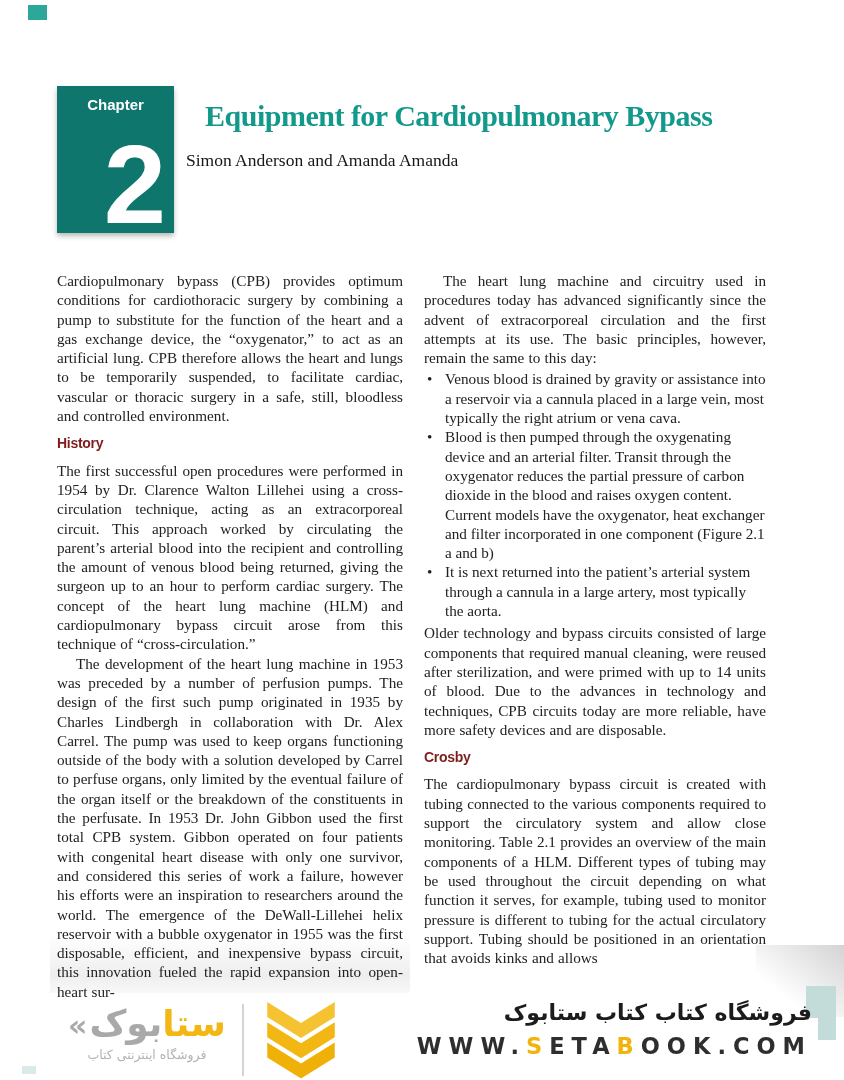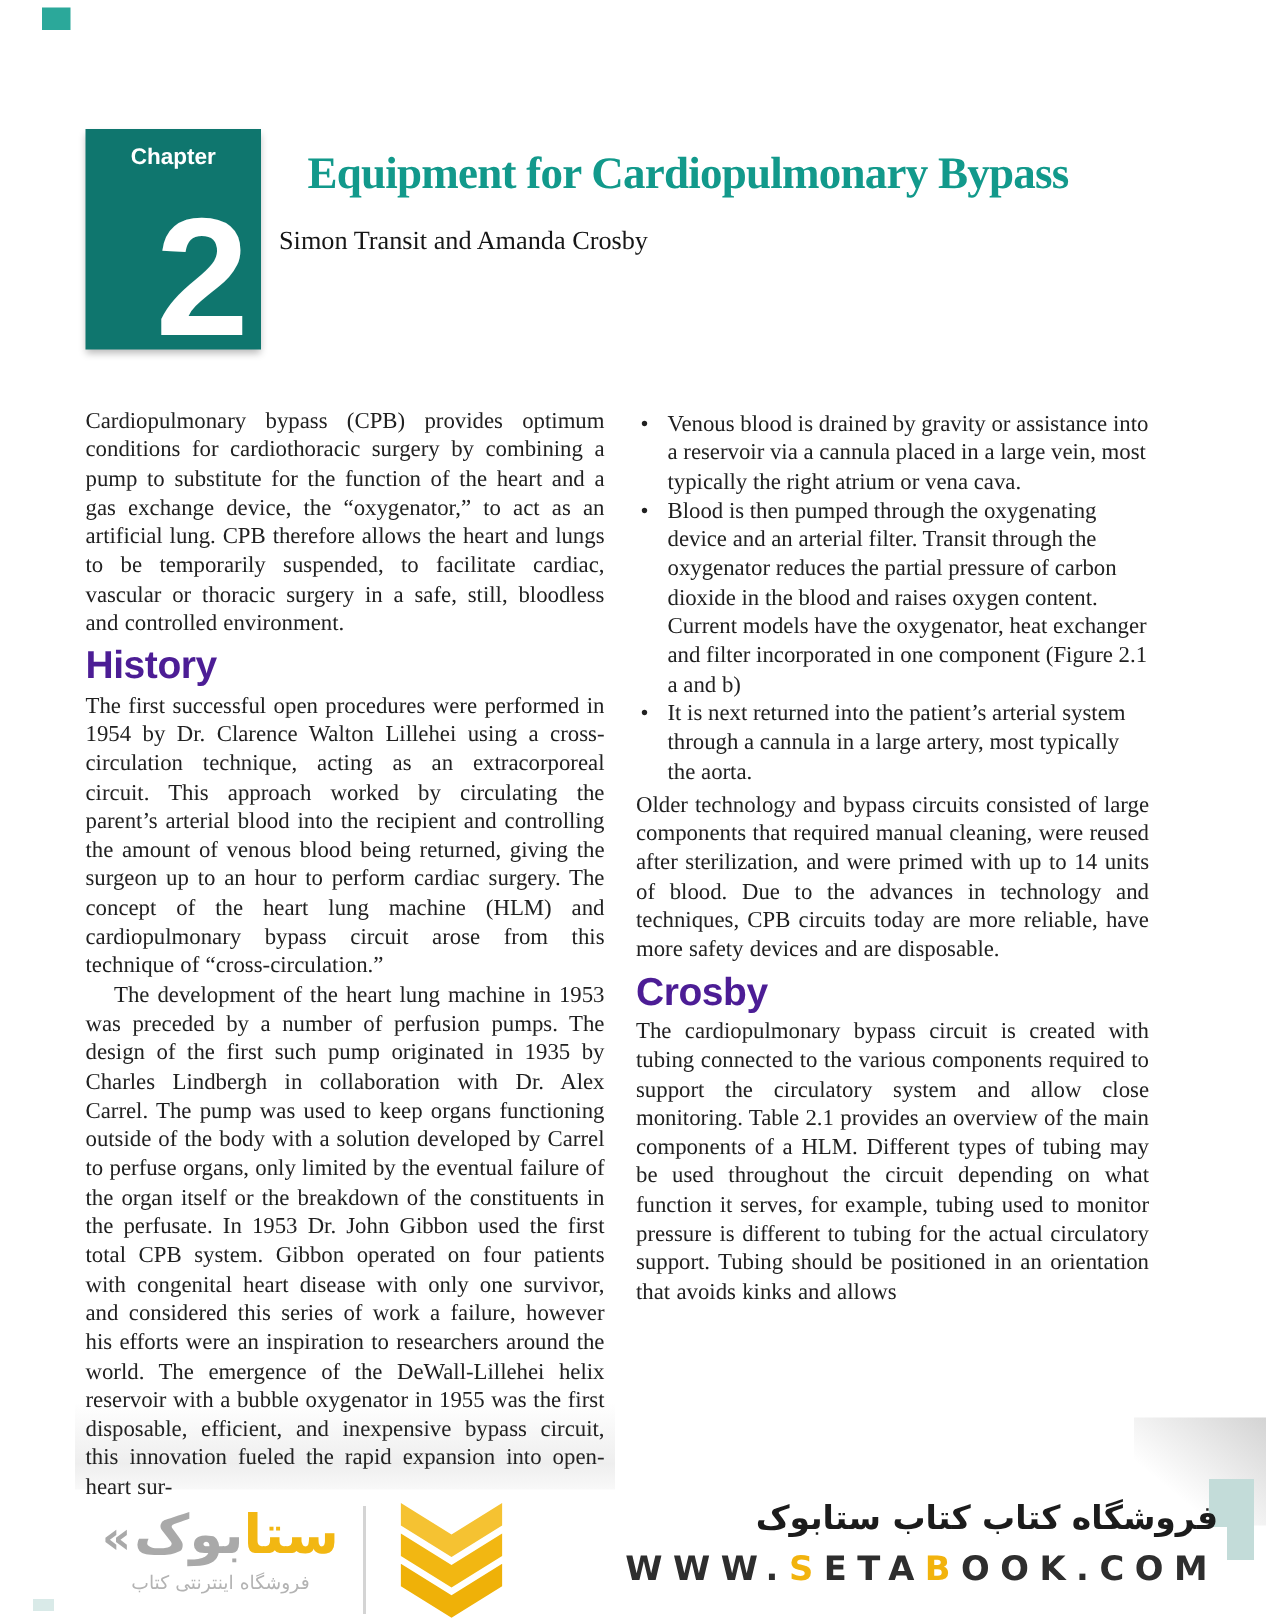--- a/index.html
+++ b/index.html
@@ -39,22 +39,22 @@
     position:absolute;left:186px;top:150px;font-size:17.5px;color:#161616;
   }
 
   
   .col{position:absolute;top:271px;font-size:15.2px;line-height:19.3px;}
   .col-left{left:57px;width:346px;}
   .col-right{left:424px;width:342px;}
   .col p{margin:0;text-align:justify;word-spacing:0.4px;}
   .col p.indent{text-indent:19px;}
   h2.section{
-    font-family:"Liberation Sans",sans-serif;font-weight:bold;font-size:26px;
-    color:#4c1d95;margin:9px 0 7px 0;letter-spacing:-0.3px;
+    font-family:"Liberation Sans",sans-serif;font-weight:bold;font-size:14px;
+    color:#7f1d1d;margin:9px 0 7px 0;letter-spacing:-0.3px;
   }
   ul.bullets{list-style:none;margin:2px 0 3px 0;padding:0;}
   ul.bullets li{
     position:relative;padding-left:21px;margin:0;text-align:left;line-height:19.3px;
   }
   ul.bullets li::before{
     content:"\2022";position:absolute;left:3px;top:0;color:#212121;
   }
 
   
@@ -83,30 +83,31 @@
 <div class="scan-shadow-right"></div>
 <div class="teal-block-a"></div>
 <div class="teal-block-b"></div>
 <div class="teal-dot-bl"></div>
 
 <div class="chapter-box">
   <div class="chapter-label">Chapter</div>
   <div class="chapter-number">2</div>
 </div>
 <div class="page-title">Equipment for Cardiopulmonary Bypass</div>
-<div class="authors">Simon Transit and Amanda Crosby</div>
+<div class="authors">Simon Anderson and Amanda Amanda</div>
 
 <div class="col col-left">
   <p>Cardiopulmonary bypass (CPB) provides optimum conditions for cardiothoracic surgery by combining a pump to substitute for the function of the heart and a gas exchange device, the “oxygenator,” to act as an artificial lung. CPB therefore allows the heart and lungs to be temporarily suspended, to facilitate cardiac, vascular or thoracic surgery in a safe, still, bloodless and controlled environment.</p>
   <h2 class="section">History</h2>
   <p>The first successful open procedures were performed in 1954 by Dr. Clarence Walton Lillehei using a cross-circulation technique, acting as an extracorporeal circuit. This approach worked by circulating the parent’s arterial blood into the recipient and controlling the amount of venous blood being returned, giving the surgeon up to an hour to perform cardiac surgery. The concept of the heart lung machine (HLM) and cardiopulmonary bypass circuit arose from this technique of “cross-circulation.”</p>
   <p class="indent">The development of the heart lung machine in 1953 was preceded by a number of perfusion pumps. The design of the first such pump originated in 1935 by Charles Lindbergh in collaboration with Dr. Alex Carrel. The pump was used to keep organs functioning outside of the body with a solution developed by Carrel to perfuse organs, only limited by the eventual failure of the organ itself or the breakdown of the constituents in the perfusate. In 1953 Dr. John Gibbon used the first total CPB system. Gibbon operated on four patients with congenital heart disease with only one survivor, and considered this series of work a failure, however his efforts were an inspiration to researchers around the world. The emergence of the DeWall-Lillehei helix reservoir with a bubble oxygenator in 1955 was the first disposable, efficient, and inexpensive bypass circuit, this innovation fueled the rapid expansion into open-heart sur-</p>
 </div>
 
 <div class="col col-right">
+  <p class="indent">The heart lung machine and circuitry used in procedures today has advanced significantly since the advent of extracorporeal circulation and the first attempts at its use. The basic principles, however, remain the same to this day:</p>
   <ul class="bullets">
     <li>Venous blood is drained by gravity or assistance into a reservoir via a cannula placed in a large vein, most typically the right atrium or vena cava.</li>
     <li>Blood is then pumped through the oxygenating device and an arterial filter. Transit through the oxygenator reduces the partial pressure of carbon dioxide in the blood and raises oxygen content. Current models have the oxygenator, heat exchanger and filter incorporated in one component (Figure 2.1 a and b)</li>
     <li>It is next returned into the patient’s arterial system through a cannula in a large artery, most typically the aorta.</li>
   </ul>
   <p>Older technology and bypass circuits consisted of large components that required manual cleaning, were reused after sterilization, and were primed with up to 14 units of blood. Due to the advances in technology and techniques, CPB circuits today are more reliable, have more safety devices and are disposable.</p>
   <h2 class="section">Crosby</h2>
   <p>The cardiopulmonary bypass circuit is created with tubing connected to the various components required to support the circulatory system and allow close monitoring. Table 2.1 provides an overview of the main components of a HLM. Different types of tubing may be used throughout the circuit depending on what function it serves, for example, tubing used to monitor pressure is different to tubing for the actual circulatory support. Tubing should be positioned in an orientation that avoids kinks and allows</p>
 </div>
 

